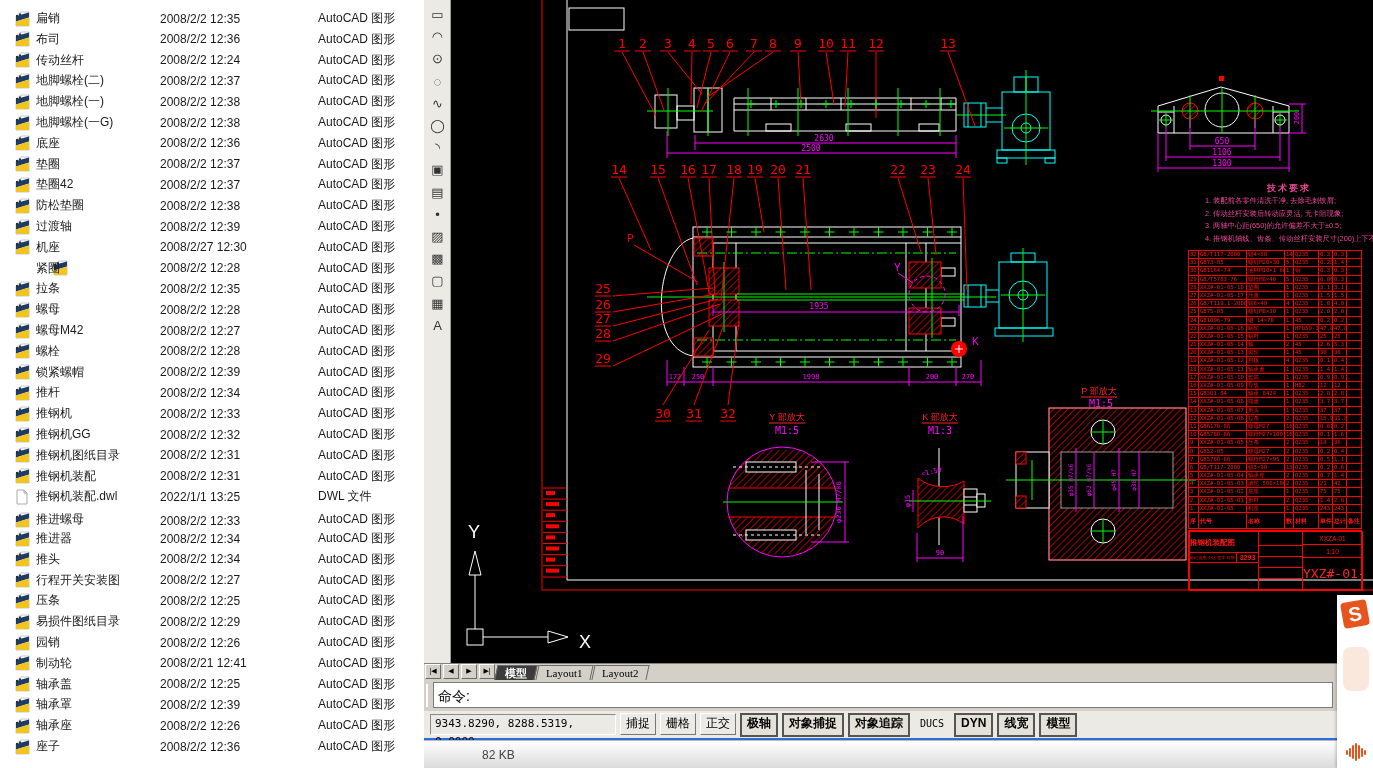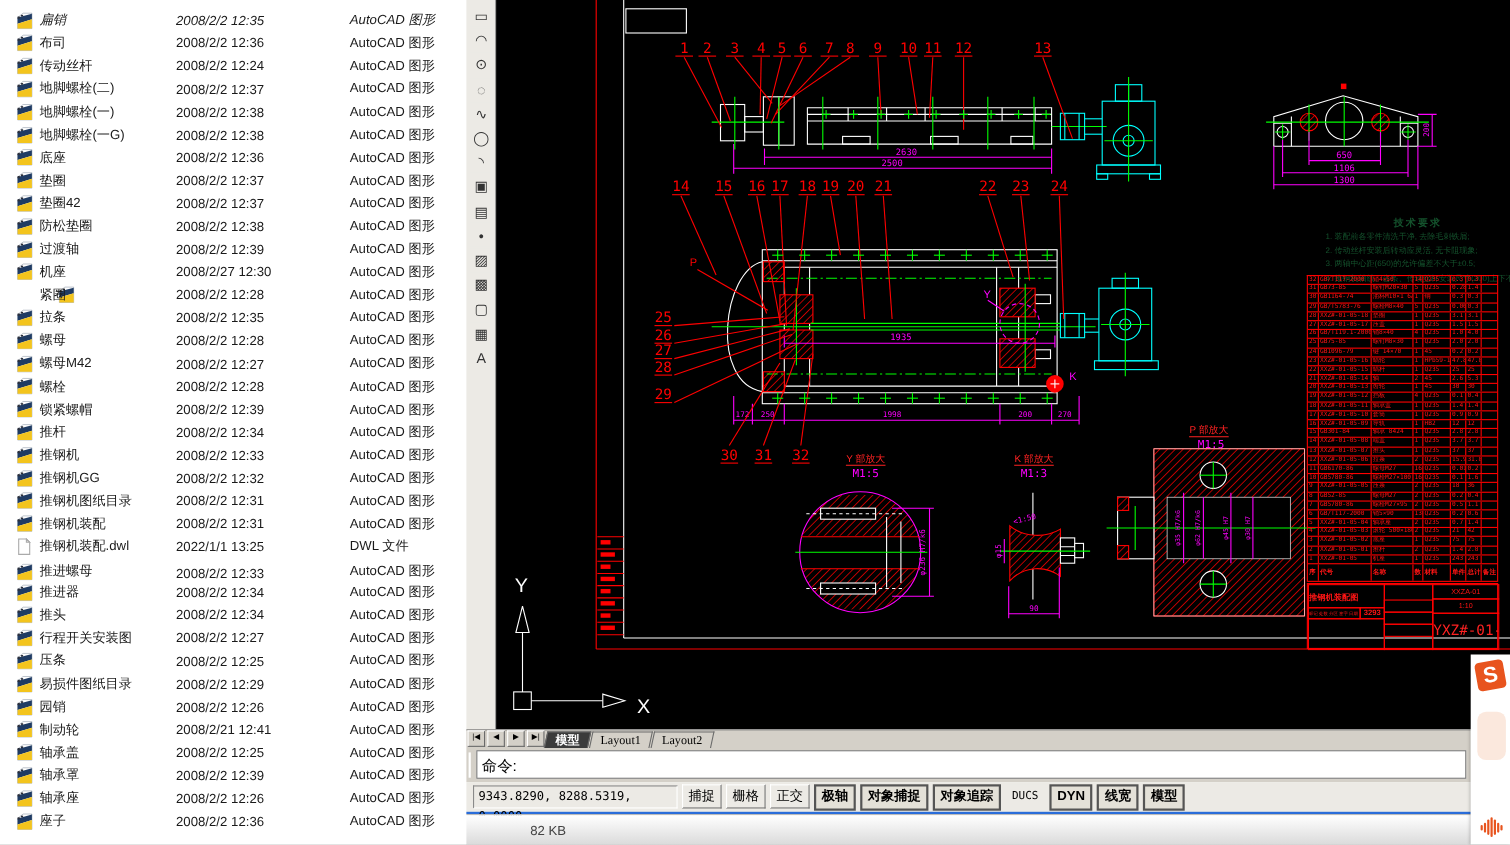--- a/index.html
+++ b/index.html
@@ -40,21 +40,21 @@
     font-family:"DejaVu Sans Mono",monospace;font-size:11px;line-height:18px;padding-left:4px;color:#000;cursor:pointer;}
   .sbtn{height:20px;margin-left:4px;padding:0 5px;font-size:12px;line-height:19px;color:#000;background:#eceae5;
     border:1px solid;border-color:#fff #777 #777 #fff;cursor:pointer;white-space:nowrap;}
   .sbtn.on{border:2px solid #555;line-height:17px;background:#e4e1d8;font-weight:bold;}
   .sbtn.flat{border-color:transparent;font-family:"DejaVu Sans Mono",monospace;font-size:10px;}
   
   #btmstrip{position:absolute;left:424px;top:740px;width:913px;height:28px;
     background:linear-gradient(#ffffff,#d9d9d9);border-top:1px solid #bbb;}
   #kbsize{position:absolute;left:58px;top:7px;font-size:12px;color:#444;}
   
-  .notes{position:absolute;left:1205px;top:182px;width:168px;color:#14532d;z-index:5;margin-top:14px;}
+  .notes{position:absolute;left:1205px;top:182px;width:168px;color:#ec4899;z-index:5;}
   .notes .nt{font-size:9px;font-weight:bold;text-align:center;letter-spacing:2px;}
   .notes .nl{font-size:7.3px;line-height:12.6px;white-space:nowrap;overflow:hidden;}
   #bom{position:absolute;left:1188px;top:250px;width:174px;z-index:5;border-left:1px solid #f00;border-right:1px solid #f00;border-top:1px solid #f00;box-sizing:border-box;}
   .bomrow{display:flex;height:8.2px;border-bottom:1px solid #f00;box-sizing:border-box;color:#ff1515;
     font-size:5.6px;line-height:7px;font-family:"DejaVu Sans Mono",monospace;overflow:hidden;}
   .bomrow>div{border-right:1px solid #f00;box-sizing:border-box;padding-left:1px;white-space:nowrap;overflow:hidden;}
   .bc0{width:10px;}.bc1{width:48px;}.bc2{width:38px;}.bc3{width:9px;}.bc4{width:25px;}.bc5{width:14px;}.bc6{width:14px;}.bc7{width:14px;border-right:none!important;}
   .bomhead{height:16px!important;font-size:6px;line-height:15px;font-weight:bold;}
   #tblock{position:absolute;left:1188px;top:530px;width:174px;height:60px;z-index:5;border:1px solid #f00;
     box-sizing:border-box;color:#ff1515;}
@@ -67,21 +67,21 @@
   #ghostbtn{position:absolute;left:6px;top:52px;width:26px;height:44px;border-radius:8px;background:#f6cdb4;opacity:.45;}
   #wave{position:absolute;left:4px;top:146px;width:30px;height:22px;display:flex;align-items:center;justify-content:center;gap:1px;cursor:pointer;}
   #wave i{display:block;width:2px;background:#e8541e;border-radius:1px;}
 </style>
 </head>
 <body>
 
 <div class="screen">
 
   <div id="explorer">
-      <div class="frow" style="top: 8px; font-style: italic;">
+      <div class="frow" style="top: 8px;">
         <span class="fic"><svg viewBox="0 0 16 16" width="16" height="16">
             <path d="M2,5 L7,1 L15,1 L15,15 L2,15 Z" fill="#fff" stroke="#9aa5b1" stroke-width="0.6"></path>
             <path d="M2,5 L15,1.5 L15,6.5 L2,10.5 Z" fill="#1f3b63"></path>
             <path d="M2,10.5 L15,6.5 L15,15 L2,15 Z" fill="#f3c41d"></path>
             <rect x="2" y="4" width="2" height="2" fill="#2b2f3a"></rect>
             <rect x="5" y="2.5" width="2" height="1.5" fill="#2b2f3a"></rect>
           </svg></span>
         <span class="fname">扁销</span>
         <span class="fdate">2008/2/2 12:35</span>
         <span class="ftype">AutoCAD 图形</span>

